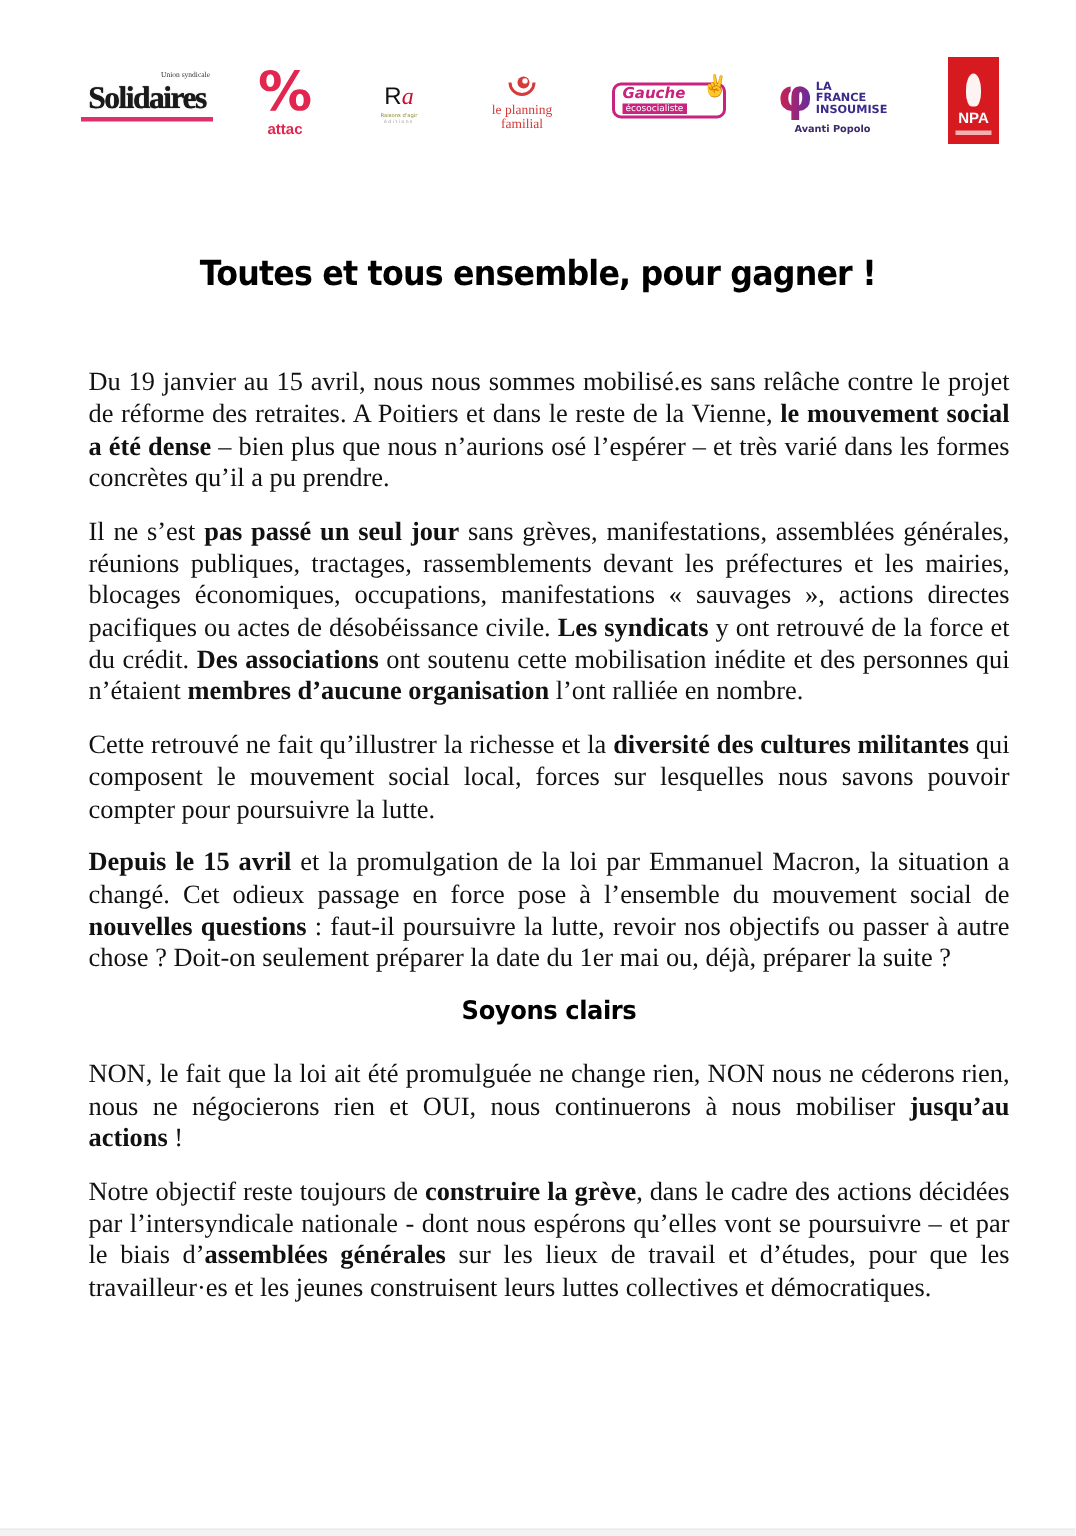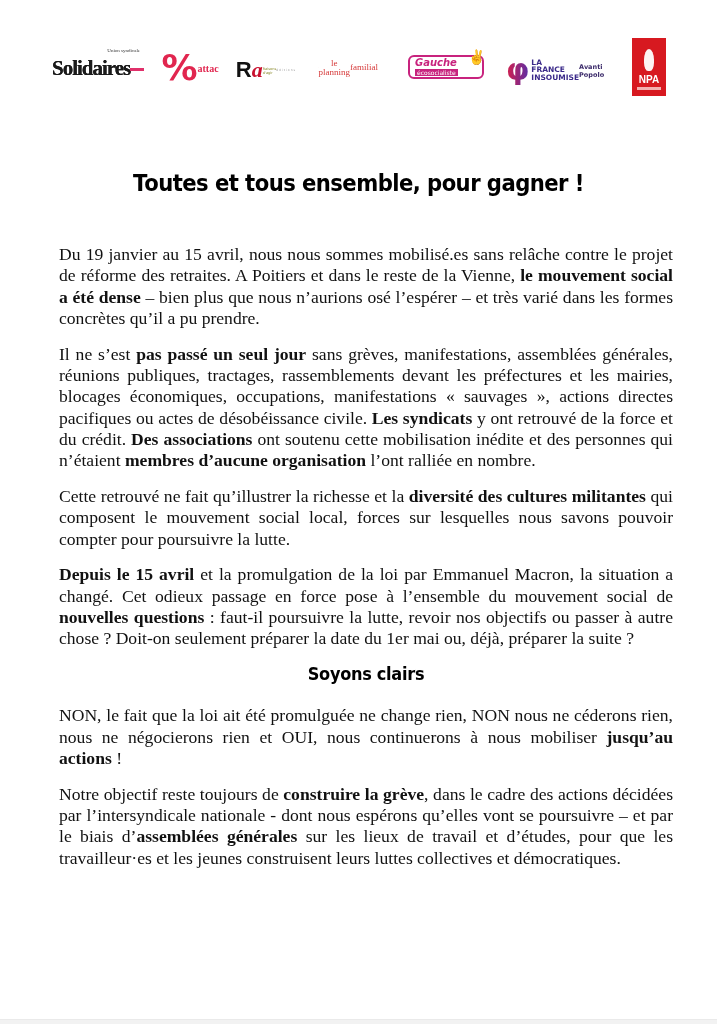--- a/index.html
+++ b/index.html
@@ -1,27 +1,27 @@
 <!DOCTYPE html>
 <html><head>
 <meta charset="utf-8">
 <style>
   html, body { margin: 0; padding: 0; background: #ffffff; }
   body { width: 717px; height: 1024px; position: relative; overflow: hidden; }
   .logos { position: absolute; top: 36px; left: 48px; width: 630px; height: 64px; }
-  .logo { position: absolute; display: flex; align-items: center; justify-content: center; }
+  .logo { position: absolute; display: flex; flex-direction: column; align-items: center; justify-content: center; }
   .logo-solidaires { left: 4px; top: 14px; width: 92px; height: 36px; }
   .solid-word { font-family: "Liberation Serif", serif; font-weight: bold; font-size: 21px; letter-spacing: -1px; color: #1a1a1a; line-height: 1; text-shadow: 0 0 0.6px #000; }
   .solid-tag { position: absolute; top: -2px; right: 4px; font-family: "Liberation Serif", serif; font-size: 5px; color: #333; line-height: 1.1; text-align: left; }
   .solid-bar { width: 88px; height: 3px; background: #e0306a; margin-top: 2px; }
   .logo-attac { left: 122px; top: 0; width: 40px; height: 64px; }
   .attac-pct { font-family: "DejaVu Sans", sans-serif; font-weight: bold; font-size: 36px; color: #e1264f; line-height: 1; transform: rotate(0deg); }
-  .attac-word { font-family: Liberation Serif, serif; font-weight: bold; font-size: 10px; color: #e1264f; margin-top: 1px; }
+  .attac-word { font-family: Liberation Sans, sans-serif; font-weight: bold; font-size: 10px; color: #e1264f; margin-top: 1px; }
   .logo-ra { left: 198px; top: 12px; width: 40px; height: 44px; }
-  .ra-mark { font-family: "Liberation Sans", sans-serif; font-weight: bold; font-size: 22px; line-height: 1; }
+  .ra-mark { font-family: "Liberation Sans", sans-serif; font-weight: normal; font-size: 16px; line-height: 1; }
   .ra-r { color: #111; }
   .ra-a { color: #c8102e; font-style: italic; font-family: "Liberation Serif", serif; }
   .ra-sub { font-family: "DejaVu Sans", sans-serif; font-size: 3.5px; color: #8a8a2a; margin-top: 2px; }
   .ra-sub2 { font-family: "DejaVu Sans", sans-serif; font-size: 3px; letter-spacing: 1px; color: #999; }
   .logo-planning { left: 270px; top: 4px; width: 60px; height: 56px; }
   .planning-icon { width: 24px; height: 20px; position: relative; }
   .planning-word { font-family: "Liberation Serif", serif; font-size: 9px; color: #d63a3a; line-height: 1.05; text-align: center; }
   .logo-gauche { left: 356px; top: 14px; width: 84px; height: 34px; align-items: center; }
   .gauche-box { width: 76px; height: 24px; border: 2px solid #c8237e; border-radius: 6px; display: flex; flex-direction: column; justify-content: center; padding-left: 5px; box-sizing: border-box; position: relative; background: #fff; }
   .gauche-word { font-family: "DejaVu Sans", sans-serif; font-style: italic; font-weight: bold; font-size: 10px; color: #c8237e; line-height: 1; }

